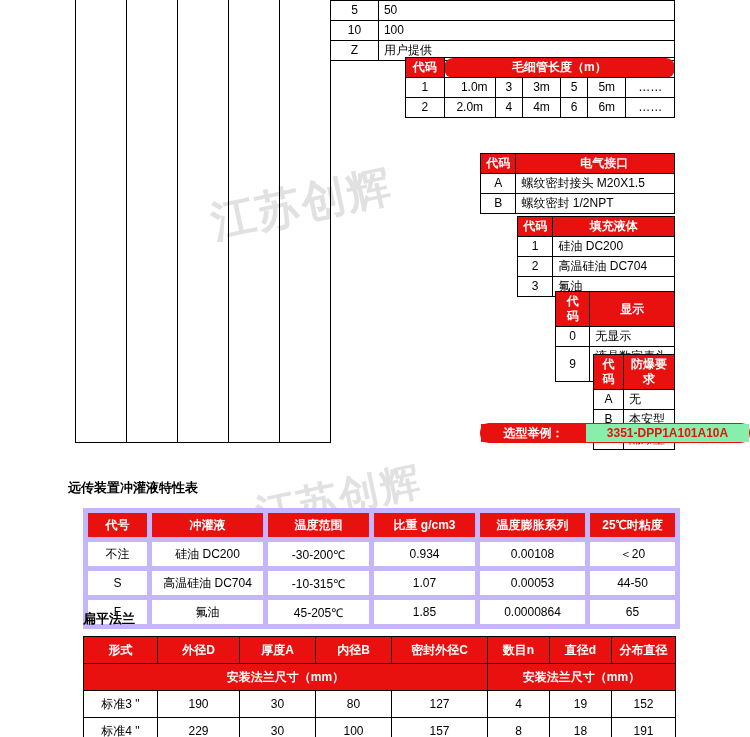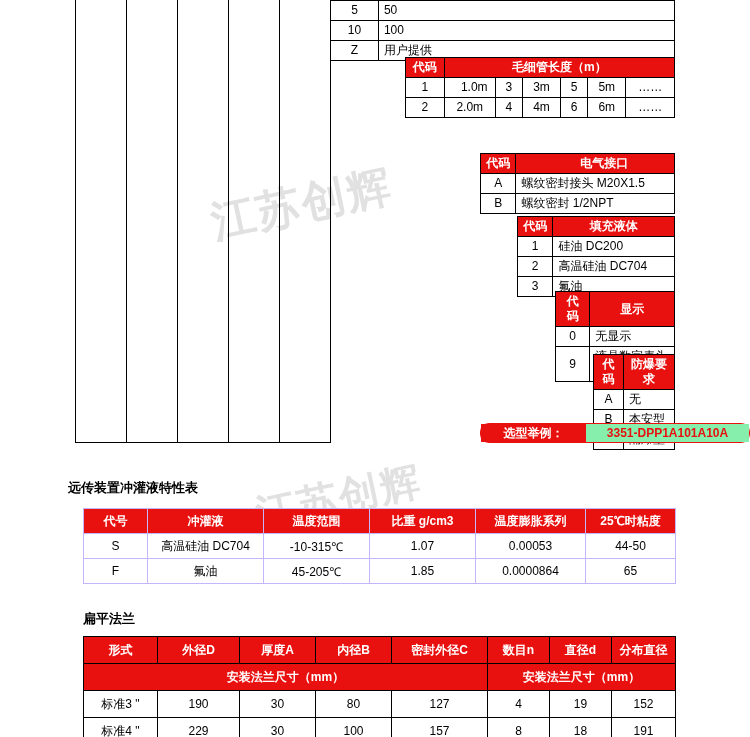--- a/index.html
+++ b/index.html
@@ -136,21 +136,21 @@
   
   #fluid-table {
     position: absolute;
     left: 83px;
     top: 508px;
     width: 592px;
     border-collapse: collapse;
     table-layout: fixed;
   }
   #fluid-table td, #fluid-table th {
-    border: 1px solid #c4b5fd;
+    border: 5px solid #c4b5fd;
     text-align: center;
     font-size: 12px;
     height: 22px;
     padding: 1px 2px;
   }
   #fluid-table th { background: #e8110f; color: #fff; font-weight: bold; }
   #fluid-table td { background: transparent; }
 
   
   #flange-table {
@@ -201,21 +201,21 @@
       <td class="ctr">Z</td>
       <td>用户提供</td>
     </tr>
   </tbody>
     </table>
 
   <table class="grid tbl" id="t-cap">
     <tbody>
         <tr>
       <td class="hdr" style="width:44px;">代码</td>
-      <td class="hdr" colspan="6" style="width:216px;">毛细管长度（m）</td>
+      <td class="hdr" colspan="6" style="width:216px;border-radius:9px;">毛细管长度（m）</td>
     </tr>
     <tr>
       <td class="ctr">1</td>
       <td class="ctr" style="width:36px;padding-left:14px;">1.0m</td>
       <td class="ctr" style="width:26px;">3</td>
       <td class="ctr" style="width:38px;">3m</td>
       <td class="ctr" style="width:26px;">5</td>
       <td class="ctr" style="width:38px;">5m</td>
       <td class="ctr" style="width:52px;">……</td>
     </tr>
@@ -325,20 +325,28 @@
       <col style="width:90px;">
   </colgroup>
   <tbody>
       <tr>
     <th>代号</th>
     <th>冲灌液</th>
     <th>温度范围</th>
     <th>比重 g/cm3</th>
     <th>温度膨胀系列</th>
     <th>25℃时粘度</th>
+  </tr>
+  <tr>
+    <td>不注</td>
+    <td>硅油 DC200</td>
+    <td>-30-200℃</td>
+    <td>0.934</td>
+    <td>0.00108</td>
+    <td>＜20</td>
   </tr>
   <tr>
     <td>S</td>
     <td>高温硅油 DC704</td>
     <td>-10-315℃</td>
     <td>1.07</td>
     <td>0.00053</td>
     <td>44-50</td>
   </tr>
   <tr>

